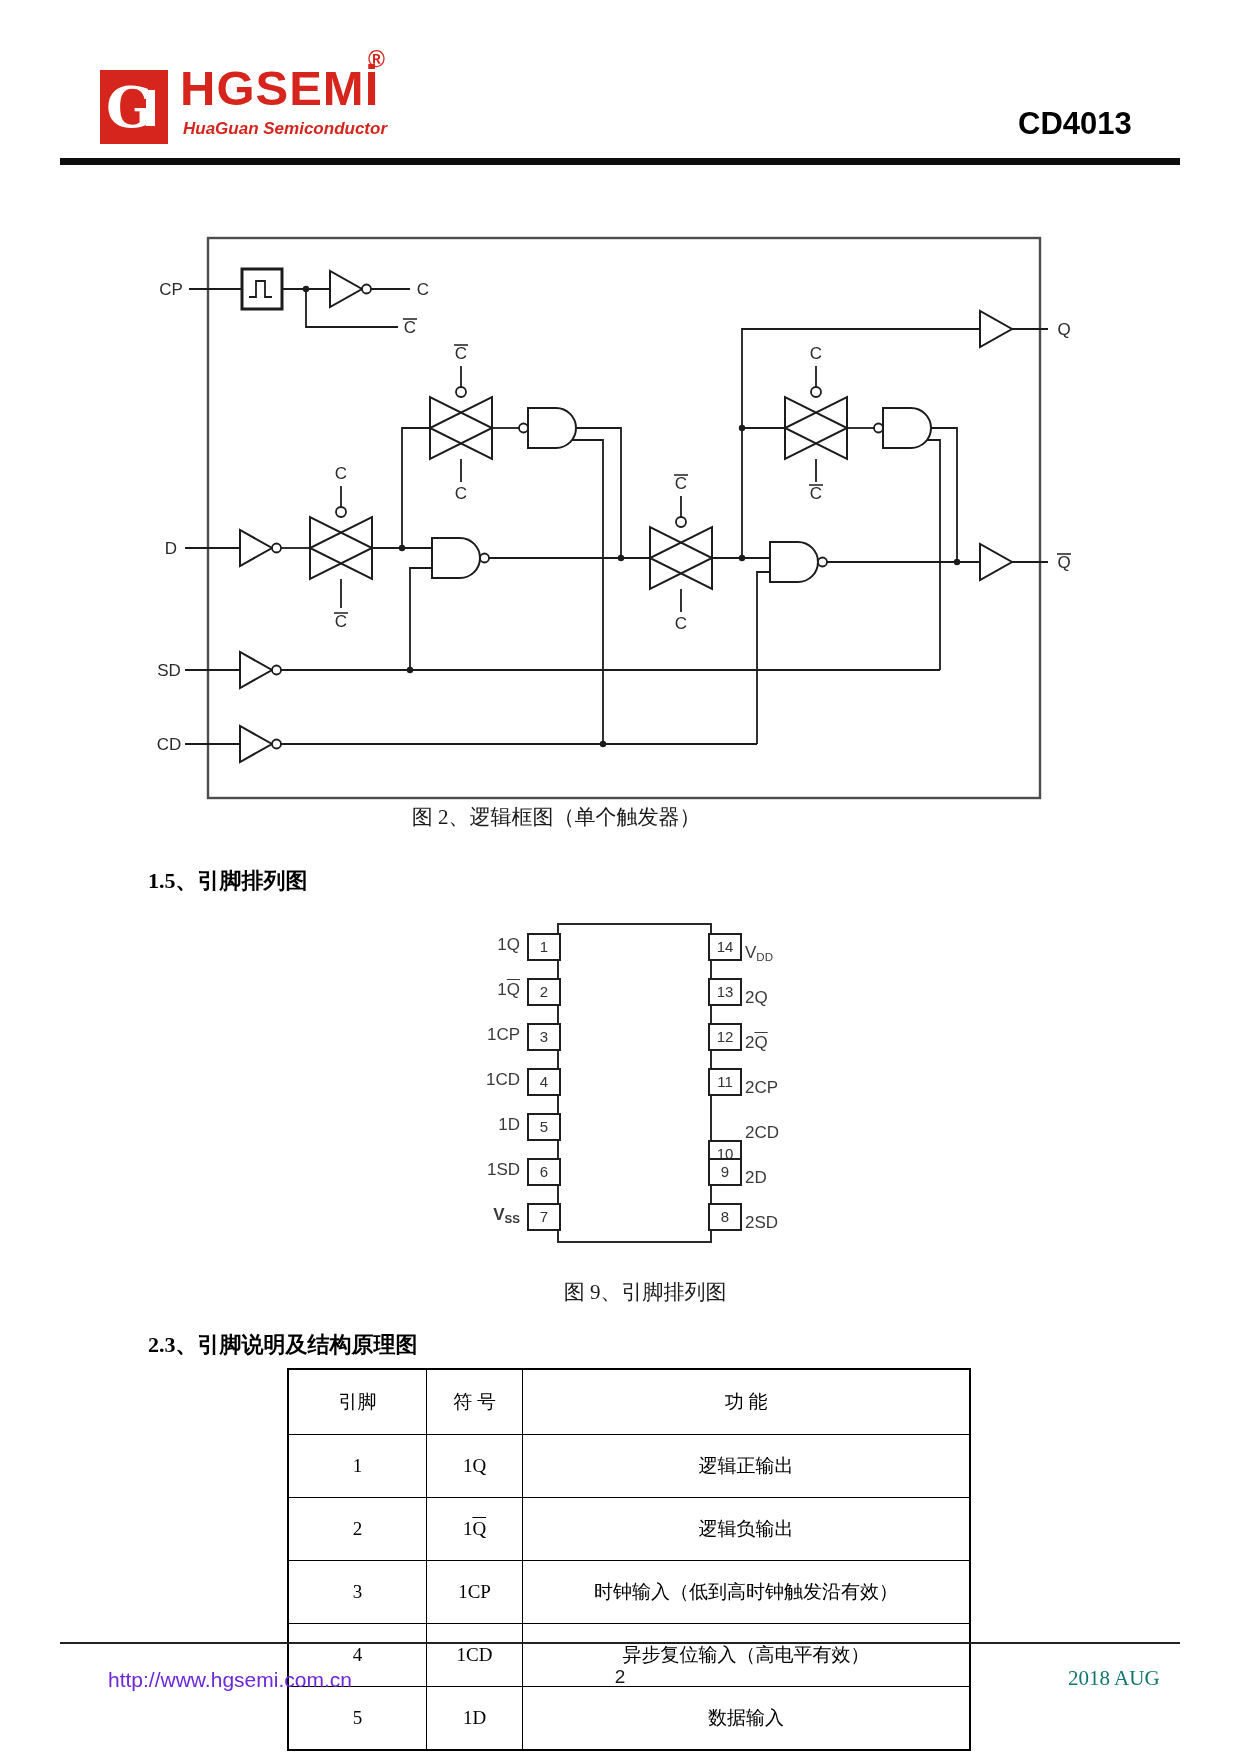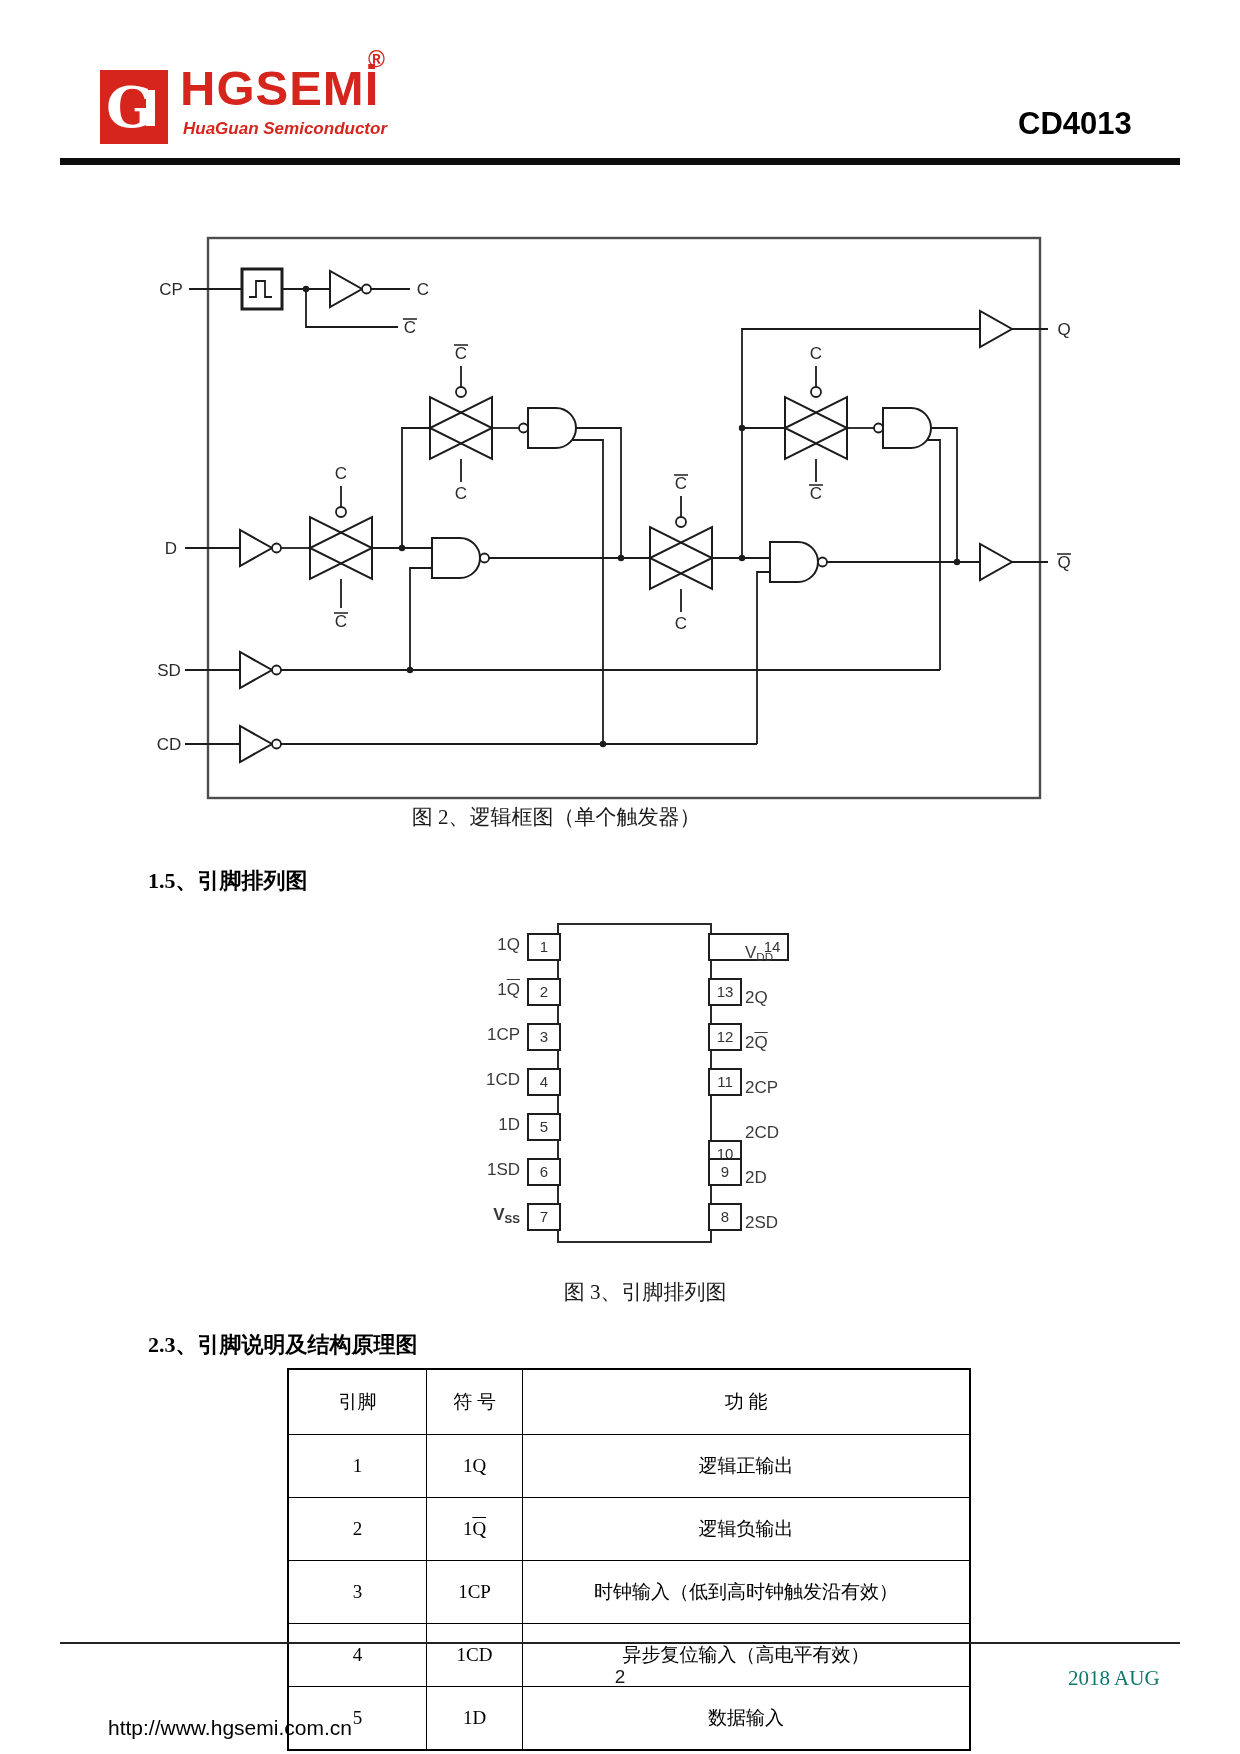--- a/index.html
+++ b/index.html
@@ -46,21 +46,21 @@
   .ov{text-decoration:overline;}
   .sub{font-size:0.68em;vertical-align:-3px;}
   
   .pin-table{position:absolute;left:287px;top:1368px;width:684px;border-collapse:collapse;table-layout:fixed;
              font-family:"Liberation Serif","DejaVu Serif",serif;font-size:19px;color:#000;}
   .pin-table th,.pin-table td{border:1px solid #000;text-align:center;padding:12px;height:38px;font-weight:normal;}
   .pin-table th{height:40px;}
   .pin-table{border:2px solid #000;}
   
   .footer-rule{position:absolute;left:60px;top:1642px;width:1120px;height:2px;background:#222;}
-  .footer-url{position:absolute;left:108px;top:1668px;font-size:21px;color:#000000;margin-top:48px;}
+  .footer-url{position:absolute;left:108px;top:1668px;font-size:21px;color:#6d28d9;}
   .footer-page{position:absolute;left:0;top:1666px;width:1240px;text-align:center;font-size:19px;color:#1a1a1a;}
   .footer-date{position:absolute;left:1068px;top:1666px;font-size:21px;color:#0f766e;font-family:Liberation Serif, serif;}
 </style>
 </head>
 <body>
 
 <div class="page">
 
   <div class="logo-mark">
     <span class="logo-letter">G</span>
@@ -226,37 +226,37 @@
       <div class="pin-box" style="left: 97px; top: 118px;">3</div>
       <div class="pin-label pin-label-left" style="top: 117px;"><span>1CP</span></div>
       <div class="pin-box" style="left: 97px; top: 163px;">4</div>
       <div class="pin-label pin-label-left" style="top: 162px;"><span>1CD</span></div>
       <div class="pin-box" style="left: 97px; top: 208px;">5</div>
       <div class="pin-label pin-label-left" style="top: 207px;"><span>1D</span></div>
       <div class="pin-box" style="left: 97px; top: 253px;">6</div>
       <div class="pin-label pin-label-left" style="top: 252px;"><span>1SD</span></div>
       <div class="pin-box" style="left: 97px; top: 298px;">7</div>
       <div class="pin-label pin-label-left" style="top: 297px; font-weight: bold;"><span>V</span><span class="sub">SS</span></div>
-      <div class="pin-box" style="left: 278px; top: 28px; padding-left: 47px;">14</div>
+      <div class="pin-box" style="left: 278px; top: 28px;">14</div>
       <div class="pin-label pin-label-right" style="top: 27px;"><span>V</span><span class="sub">DD</span></div>
       <div class="pin-box" style="left: 278px; top: 73px;">13</div>
       <div class="pin-label pin-label-right" style="top: 72px;"><span>2Q</span></div>
       <div class="pin-box" style="left: 278px; top: 118px;">12</div>
       <div class="pin-label pin-label-right" style="top: 117px;"><span>2</span><span class="ov">Q</span></div>
       <div class="pin-box" style="left: 278px; top: 163px;">11</div>
       <div class="pin-label pin-label-right" style="top: 162px;"><span>2CP</span></div>
       <div class="pin-box" style="left: 278px; top: 208px; margin-top: 27px;">10</div>
       <div class="pin-label pin-label-right" style="top: 207px;"><span>2CD</span></div>
       <div class="pin-box" style="left: 278px; top: 253px;">9</div>
       <div class="pin-label pin-label-right" style="top: 252px;"><span>2D</span></div>
       <div class="pin-box" style="left: 278px; top: 298px;">8</div>
       <div class="pin-label pin-label-right" style="top: 297px;"><span>2SD</span></div>
     </div>
 
-  <div class="caption cap-fig3">图 3、引脚排列图</div>
+  <div class="caption cap-fig3">图 9、引脚排列图</div>
 
   <div class="section-heading h23">2.3、引脚说明及结构原理图</div>
 
   <table class="pin-table">
     <colgroup>
         <col style="width:20.3%">
         <col style="width:14.1%">
         <col style="width:65.6%">
       </colgroup>
     <thead>

